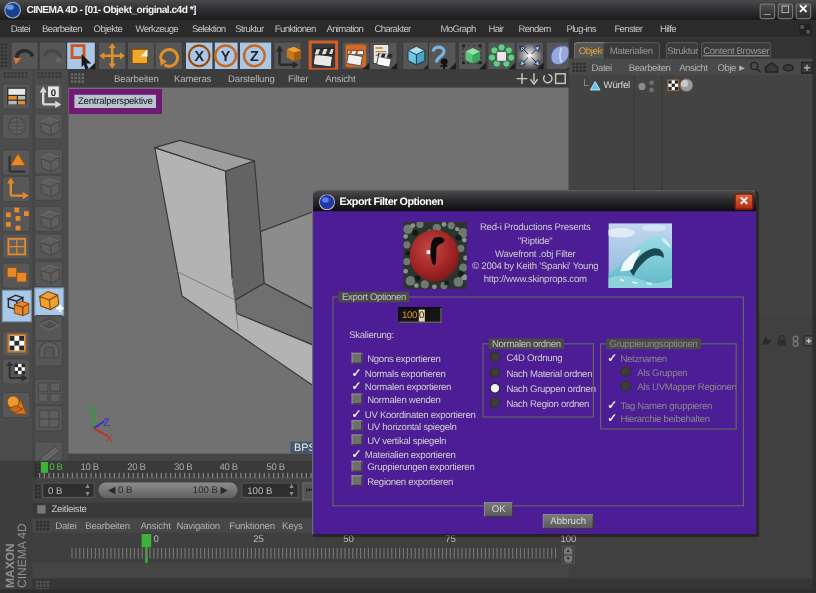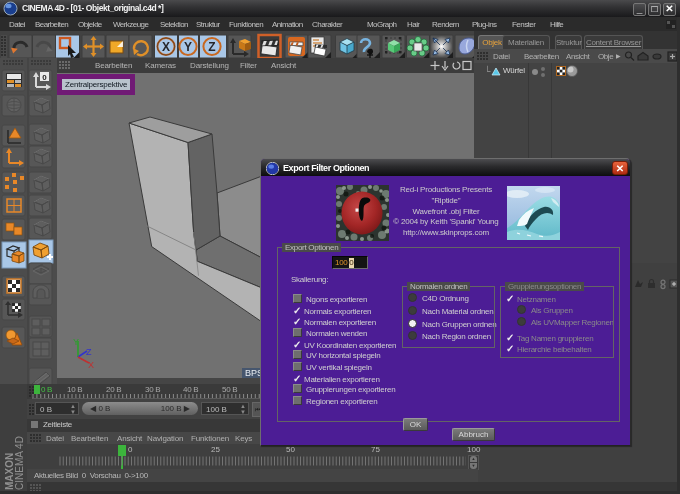--- a/index.html
+++ b/index.html
@@ -693,23 +693,20 @@
     <span class="abs" style="left:344px;top:1px;color:#bbb;font-size:8px">75</span>
     <span class="abs" style="left:440px;top:1px;color:#bbb;font-size:8px">100</span>
     <svg class="abs" style="left:32px;top:12px" width="407" height="11">
         <line x1="0.5" y1="5" x2="407" y2="5" stroke="#747474" stroke-width="9" stroke-dasharray="1 2.25"></line>
       </svg>
     <div class="abs" style="left:441px;top:11px;width:9px;height:13px;background:#3a3a3a;border:1px solid #555">
       <div class="abs" style="left:1px;top:0px;width:7px;height:6px;background:#777;border-radius:3px 3px 0 0;color:#2a2a2a;font-size:4px;text-align:center;line-height:6px">▲</div>
       <div class="abs" style="left:1px;top:7px;width:7px;height:6px;background:#777;border-radius:0 0 3px 3px;color:#2a2a2a;font-size:4px;text-align:center;line-height:5px">▼</div>
     </div>
   </div>
-  <div id="status" class="abs">
-      <span class="abs" style="left:7px;top:2px">Aktuelles Bild&nbsp; 0&nbsp; Vorschau&nbsp; 0-&gt;100</span>
-    </div>
   <div id="bottombar" class="abs">
     <svg class="abs" style="left:3px;top:2px" width="12" height="9">
         <g fill="#555">
           <rect y="0" width="2" height="2"></rect>
           <rect x="3" y="0" width="2" height="2"></rect>
           <rect x="6" y="0" width="2" height="2"></rect>
           <rect x="9" y="0" width="2" height="2"></rect>
           <rect y="3" width="2" height="2"></rect>
           <rect x="3" y="3" width="2" height="2"></rect>
           <rect x="6" y="3" width="2" height="2"></rect>

